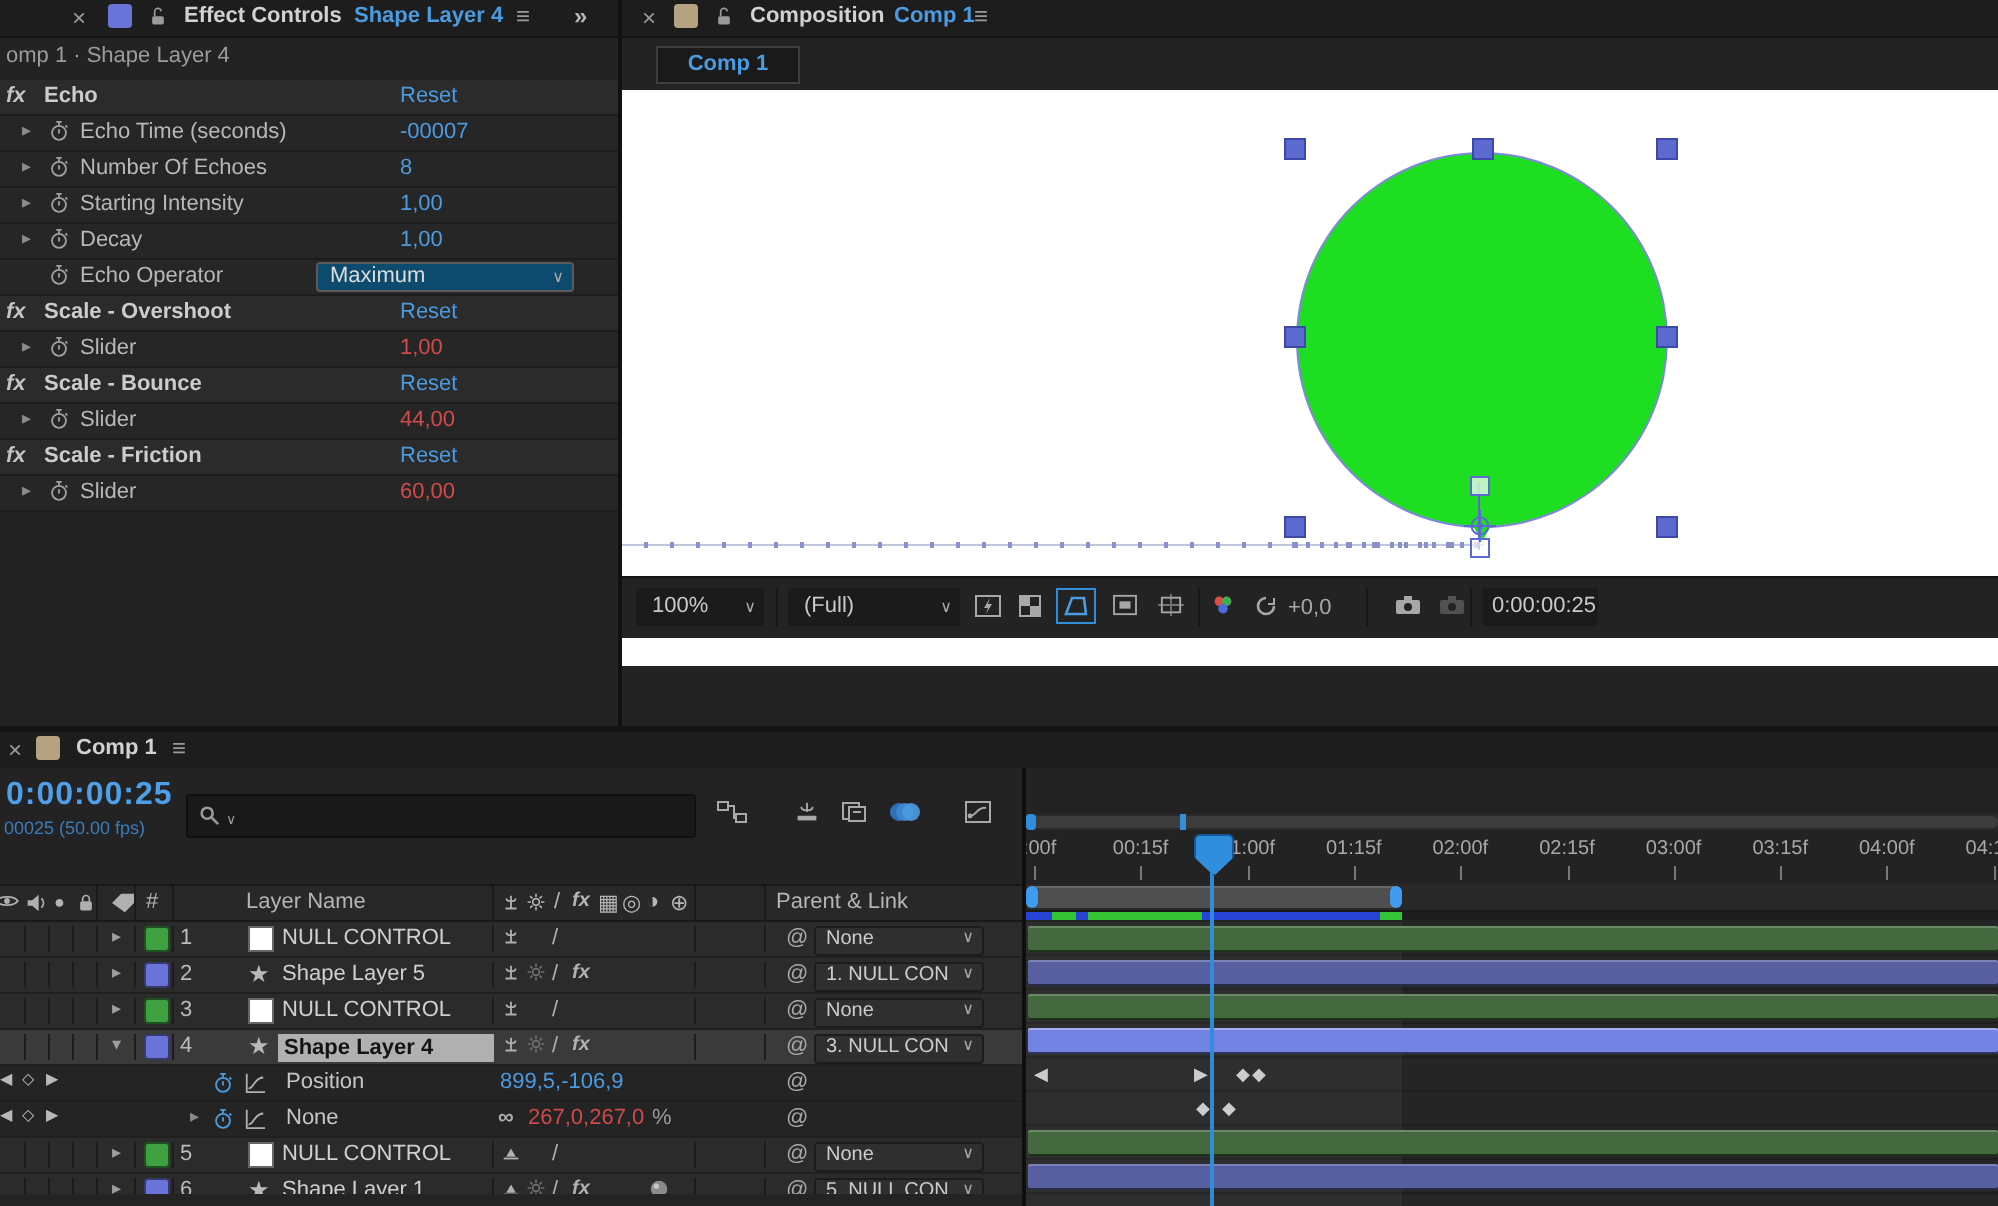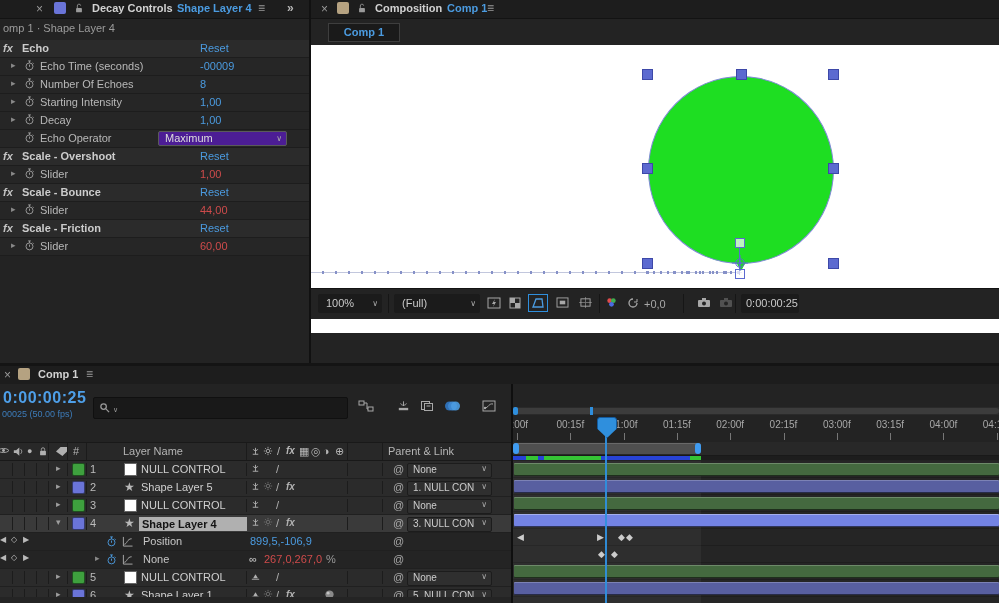--- a/index.html
+++ b/index.html
@@ -27,21 +27,21 @@
   .ecrow.header{background:#2b2b2b;}
   .ecrow span{position:absolute;top:2px;}
   .fxbadge{left:3px;font-style:italic;font-weight:bold;color:#c3c3c3;}
   .ecexp{left:11px;color:#8a8a8a;font-size:9px;top:3px;}
   .ecsw{left:24px;top:3px;color:#9f9f9f;}
   .eclabel{left:40px;color:#b8b8b8;}
   .ecrow.header .eclabel{left:22px;color:#cccccc;font-weight:bold;}
   .ecval{left:160px;margin-left:40px;}
   .blue{color:#4b9be0;}
   .red{color:#cf4b4b;}
-  .ecselect{position:absolute;left:158px;top:1px;width:127px;height:13px;background:#4c1d95;border:1px solid #5a5a5a;border-radius:2px;}
+  .ecselect{position:absolute;left:158px;top:1px;width:127px;height:13px;background:#0c4a6e;border:1px solid #5a5a5a;border-radius:2px;}
   .ecselect .selval{position:absolute;left:6px;top:0px;color:#dcdcdc;}
   .chev{position:absolute;right:4px;top:1px;color:#aaaaaa;font-size:8px;}
 
   
   #comp{left:311px;top:0;width:688px;height:363px;}
   #comp-tabstrip{position:absolute;left:0;right:0;top:19px;height:26px;background:#232323;}
   #comp-tab{position:absolute;left:17px;top:4px;width:70px;height:17px;background:#1a1a1a;border:1px solid #3e3e3e;
             color:#4b9be0;font-weight:bold;text-align:center;line-height:16px;}
   #canvas{position:absolute;left:0;right:0;top:45px;height:288px;background:#ffffff;overflow:hidden;}
   #shape-circle{position:absolute;left:337px;top:31px;width:184px;height:186px;border-radius:50%;
@@ -135,40 +135,40 @@
 <div id="app">
 
   <section class="panel" id="ec">
     <div class="tabbar">
       <span class="tclose" style="left:36px">×</span>
       <span class="chip" style="left:54px;background:#6a74d8"></span>
       <span class="ic" style="left:74px;top:3px"><svg viewBox="0 0 12 12" width="10" height="11">
             <rect x="2.5" y="5.5" width="7" height="5" rx="1" fill="#9a9a9a"></rect>
             <path d="M4 5.5V3a2 2 0 0 1 4-.4" fill="none" stroke="#9a9a9a"></path>
           </svg></span>
-      <span class="ttl" style="left:92px">Decay Controls</span>
+      <span class="ttl" style="left:92px">Effect Controls</span>
       <span class="tlayer blue" style="left:177px">Shape Layer 4</span>
       <span class="menu" style="left:258px;top:1px">≡</span>
       <span class="ovf" style="left:287px;top:1px">»</span>
     </div>
     <div class="crumb">omp 1 · Shape Layer 4</div>
     <div id="ec-rows">
         <div class="ecrow header">
           <span class="fxbadge">fx</span>
           <span class="eclabel">Echo</span>
           <span class="ecval blue">Reset</span>
         </div>
         <div class="ecrow prop">
           <span class="ecexp">▸</span>
           <span class="ecsw ic"><svg viewBox="0 0 12 12" width="11" height="11">
               <circle cx="6" cy="7" r="3.8" fill="none" stroke="#9f9f9f"></circle>
               <path d="M4.5 1h3M6 1v2.2M9.5 3l1 1M6 5v2.4" stroke="#9f9f9f" fill="none"></path>
             </svg></span>
           <span class="eclabel">Echo Time (seconds)</span>
-          <span class="ecval blue">-00009</span>
+          <span class="ecval blue">-00007</span>
         </div>
         <div class="ecrow prop">
           <span class="ecexp">▸</span>
           <span class="ecsw ic"><svg viewBox="0 0 12 12" width="11" height="11">
               <circle cx="6" cy="7" r="3.8" fill="none" stroke="#9f9f9f"></circle>
               <path d="M4.5 1h3M6 1v2.2M9.5 3l1 1M6 5v2.4" stroke="#9f9f9f" fill="none"></path>
             </svg></span>
           <span class="eclabel">Number Of Echoes</span>
           <span class="ecval blue">8</span>
         </div>

